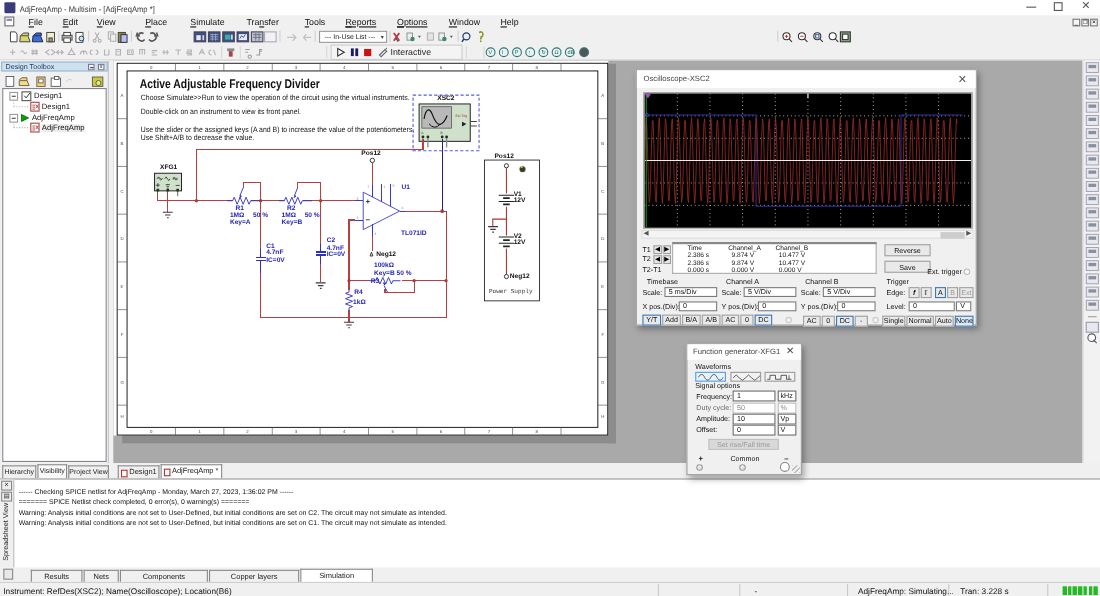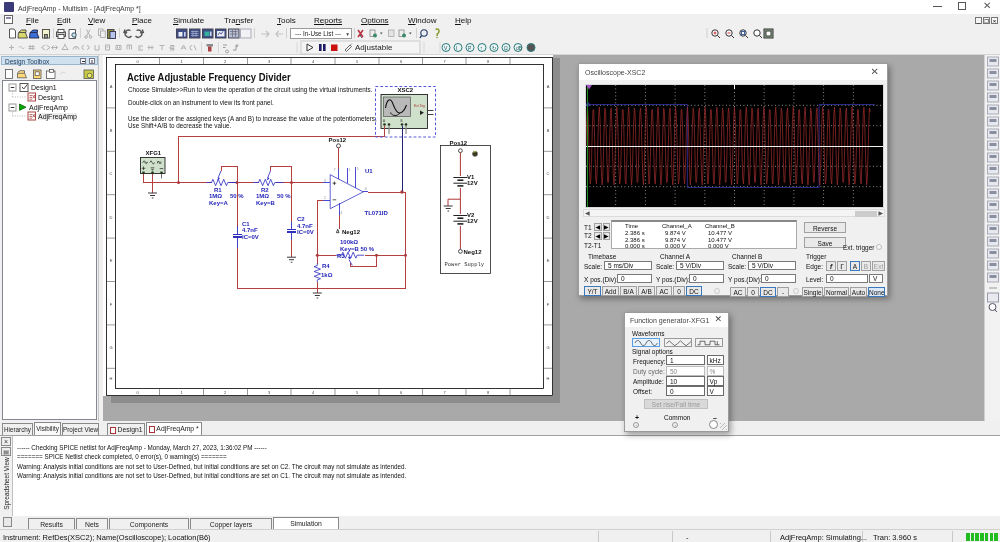--- a/index.html
+++ b/index.html
@@ -220,21 +220,21 @@
           <text x="492" y="9.5">↻</text>
           <text x="504" y="9.5">Ω</text>
           <text x="516" y="9.5">dB</text>
       </g>
       <line x1="201.5" y1="2" x2="201.5" y2="13" stroke="#d8d8d8"></line>
         <line x1="218.5" y1="2" x2="218.5" y2="13" stroke="#d8d8d8"></line>
         <line x1="297" y1="2" x2="297" y2="13" stroke="#d8d8d8"></line>
       <line x1="424" y1="2" x2="424" y2="13" stroke="#d8d8d8"></line>
       <line x1="440" y1="2" x2="440" y2="13" stroke="#d8d8d8"></line>
     </svg>
-    <div class="abs" style="left:355px;top:3px;font-size:8px;color:#222;">Adjustable</div>
+    <div class="abs" style="left:355px;top:3px;font-size:8px;color:#222;">Interactive</div>
   </div>
   <div class="abs" id="main">
     <div class="abs" id="dtb">
       <div class="abs" id="dtbtitle">
         <span style="position:absolute;left:3px;top:0.5px;font-size:6.5px;">Design Toolbox</span>
         <span style="position:absolute;left:78px;top:1px;width:6px;height:5.5px;border:1px solid #778;background:#f5f8fb;">
             <i style="position:absolute;left:1px;bottom:0.5px;width:3px;height:1px;background:#334;"></i>
           </span>
         <span style="position:absolute;left:87px;top:1px;width:6px;height:5.5px;border:1px solid #778;background:#f5f8fb;font-style:normal;font-size:5px;line-height:5px;text-align:center;color:#223;">x</span>
       </div>
@@ -663,21 +663,21 @@
   </div>
   <div class="abs" id="status">
     <div class="abs" style="left:598px;top:1px;width:1px;height:11px;background:#c9c9c9;"></div>
     <div class="abs" style="left:672px;top:1px;width:1px;height:11px;background:#c9c9c9;"></div>
     <div class="abs" style="left:770px;top:1px;width:1px;height:11px;background:#c9c9c9;"></div>
     <div class="abs" style="left:862px;top:1px;width:1px;height:11px;background:#c9c9c9;"></div>
     <div class="abs" style="left:952px;top:1px;width:1px;height:11px;background:#c9c9c9;"></div>
     <div class="lbl" style="left:3px;top:3px;font-size:7.5px;">Instrument: RefDes(XSC2); Name(Oscilloscope); Location(B6)</div>
     <div class="lbl" style="left:686px;top:3px;font-size:7.5px;">-</div>
     <div class="lbl" style="left:780px;top:3px;font-size:7.5px;">AdjFreqAmp: Simulating...</div>
-    <div class="lbl" style="left:873px;top:3px;font-size:7.5px;">Tran: 3.960 s</div>
+    <div class="lbl" style="left:873px;top:3px;font-size:7.5px;">Tran: 3.228 s</div>
     <div class="abs" style="left:966px;top:2.5px;width:32px;height:8px;">
       <div style="position:absolute;left:0;width:3.5px;height:8px;background:#22bb22;"></div>
       <div style="position:absolute;left:4.7px;width:3.5px;height:8px;background:#22bb22;"></div>
       <div style="position:absolute;left:9.4px;width:3.5px;height:8px;background:#22bb22;"></div>
       <div style="position:absolute;left:14.1px;width:3.5px;height:8px;background:#22bb22;"></div>
       <div style="position:absolute;left:18.8px;width:3.5px;height:8px;background:#22bb22;"></div>
       <div style="position:absolute;left:23.5px;width:3.5px;height:8px;background:#22bb22;"></div>
       <div style="position:absolute;left:28.2px;width:3.5px;height:8px;background:#22bb22;"></div>
     </div>
   </div>

